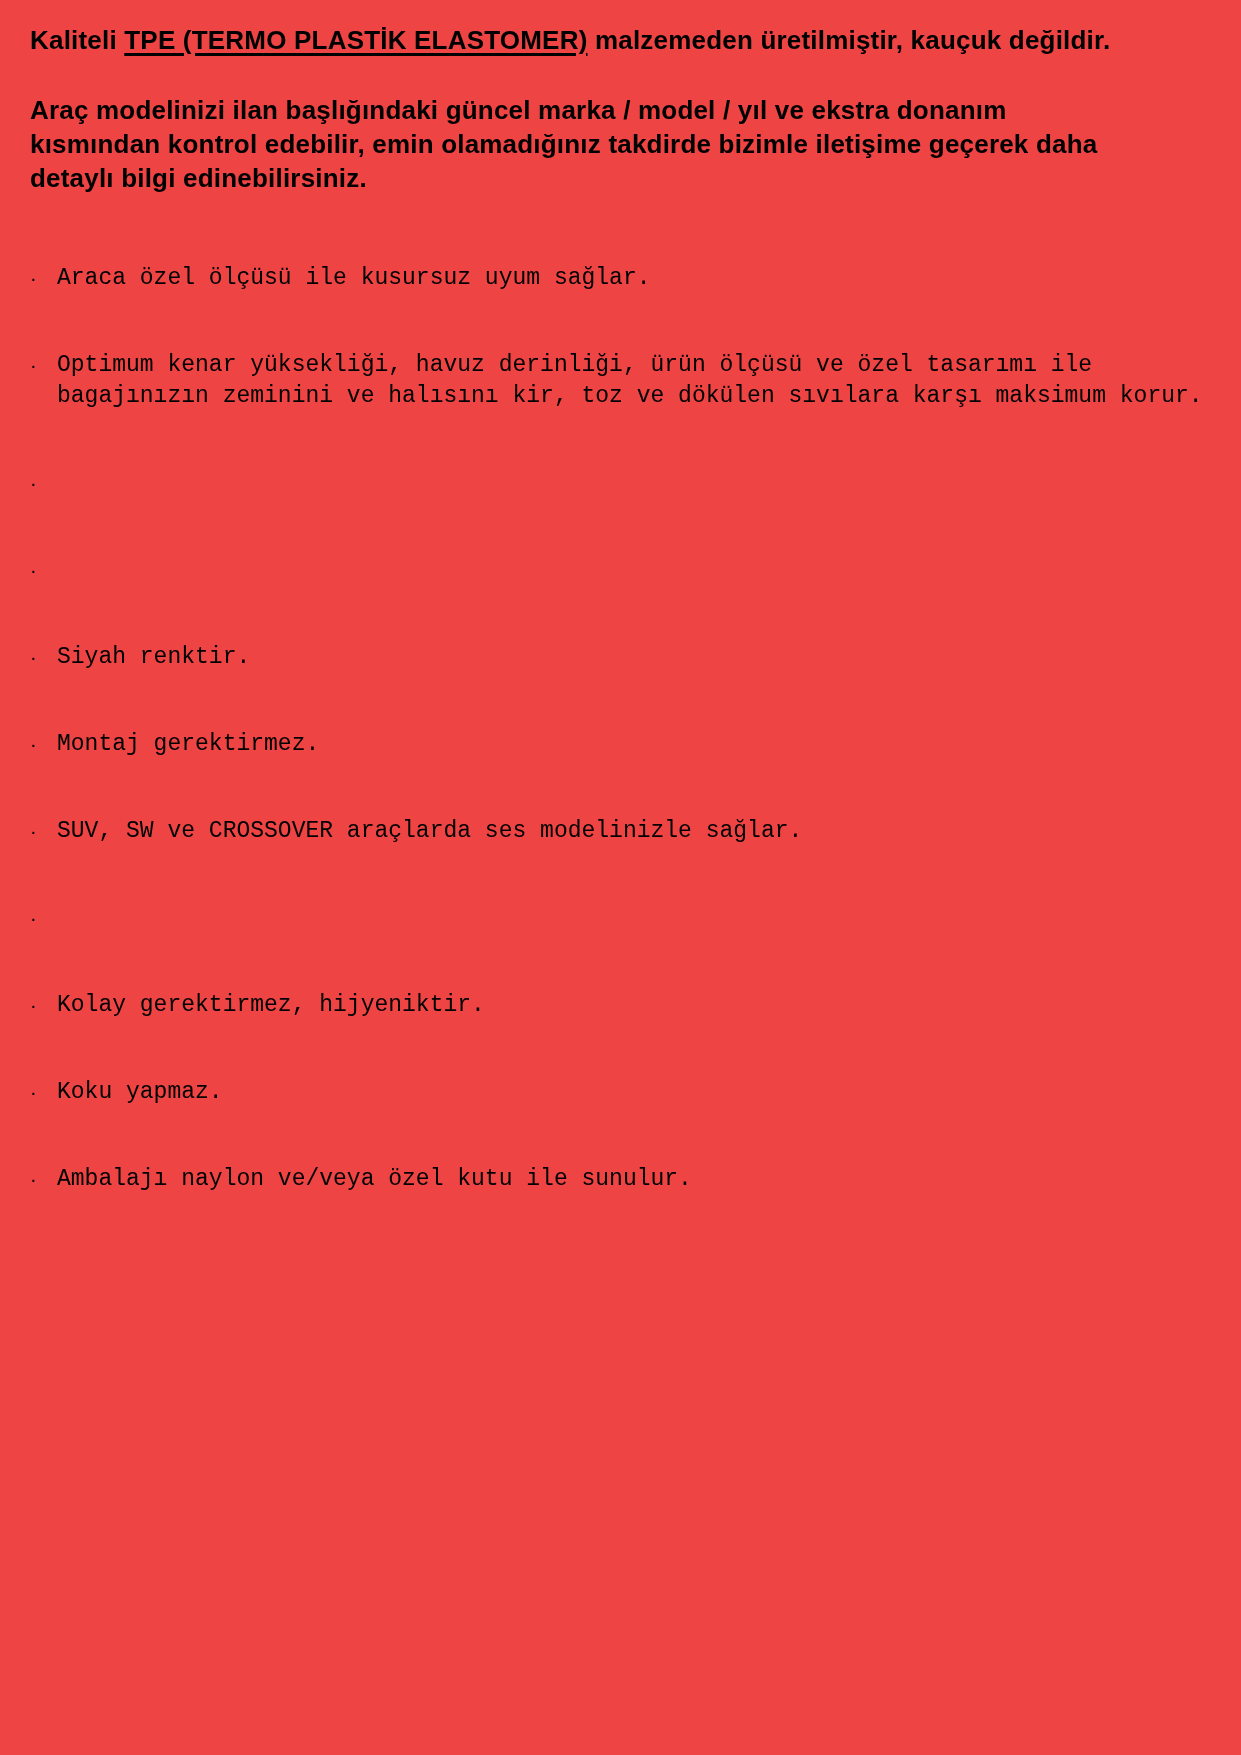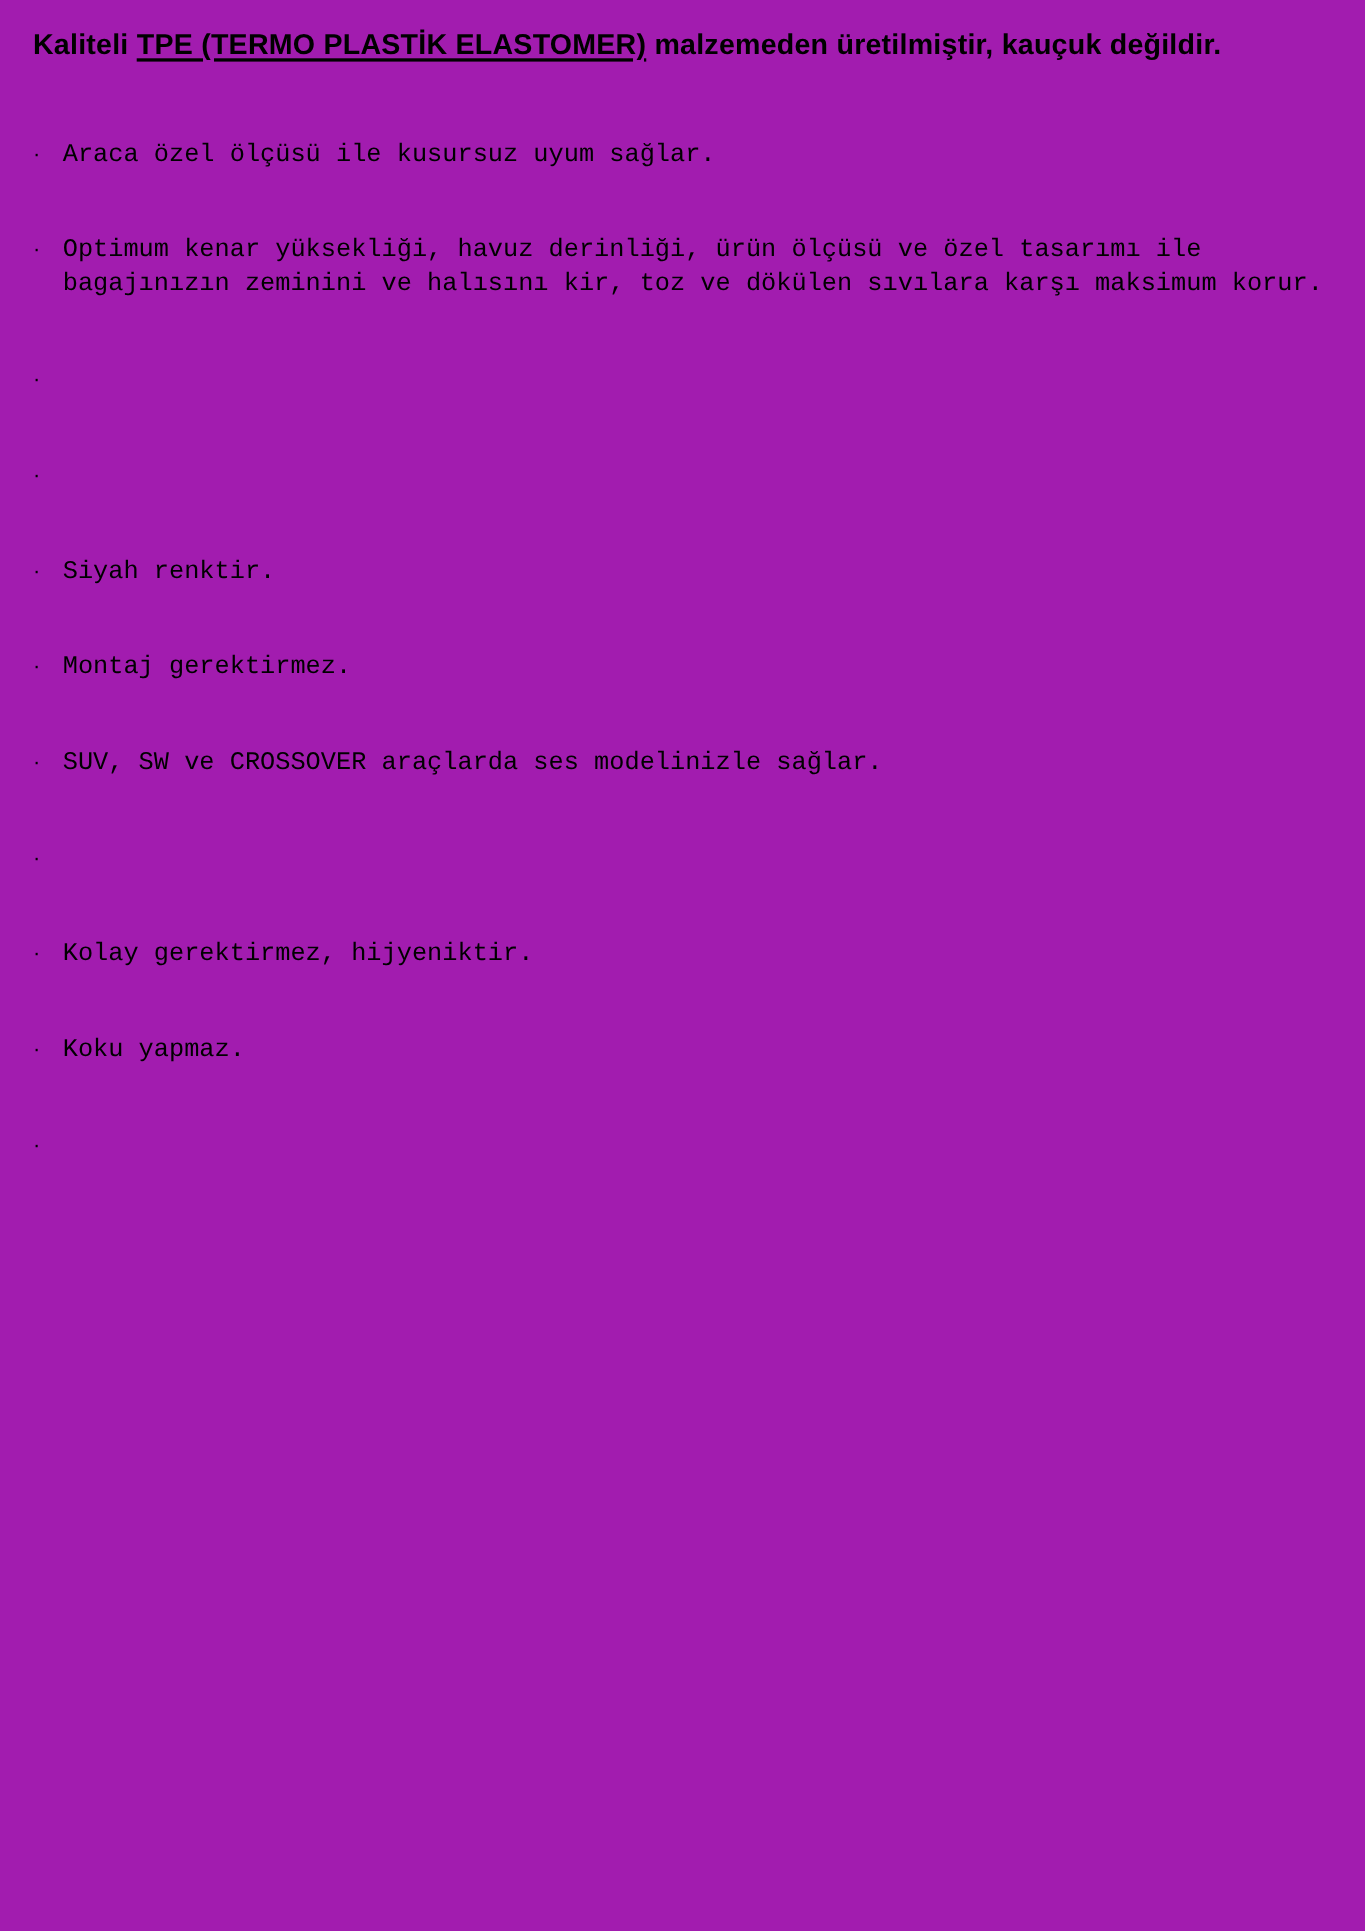--- a/index.html
+++ b/index.html
@@ -12,21 +12,21 @@
     height: 1755px;
     font-family: "Liberation Sans", sans-serif;
     color: #000000;
     overflow: hidden;
   }
   .page {
     box-sizing: border-box;
     width: 1241px;
     height: 1755px;
     padding: 23px 25px 0 30px;
-    background: #a21caf;
+    background: #ef4444;
   }
   .title {
     margin: 0;
     font-size: 26px;
     line-height: 34px;
     font-weight: bold;
     letter-spacing: 0.2px;
   }
   .title .u {
     text-decoration: underline;
@@ -74,20 +74,23 @@
   }
 </style>
 </head>
 <body>
 
 <div class="page">
 
   <h1 class="title"><span>Kaliteli </span><span class="u">TPE (TERMO PLASTİK ELASTOMER)</span><span> malzemeden üretilmiştir, kauçuk değildir.</span></h1>
 
 
+  <p class="note">Araç modelinizi ilan başlığındaki güncel marka / model / yıl ve ekstra donanım
+kısmından kontrol edebilir, emin olamadığınız takdirde bizimle iletişime geçerek daha
+detaylı bilgi edinebilirsiniz.</p>
 
   <ul class="features" id="features-list">
       <li>
         <span class="bullet">·</span>
         <span class="feature-text">Araca özel ölçüsü ile kusursuz uyum sağlar.</span>
       </li>
       <li>
         <span class="bullet">·</span>
         <span class="feature-text">Optimum kenar yüksekliği, havuz derinliği, ürün ölçüsü ve özel tasarımı ile
 bagajınızın zeminini ve halısını kir, toz ve dökülen sıvılara karşı maksimum korur.</span>
@@ -116,16 +119,17 @@
       <li>
         <span class="bullet">·</span>
         <span class="feature-text">Kolay gerektirmez, hijyeniktir.</span>
       </li>
       <li>
         <span class="bullet">·</span>
         <span class="feature-text">Koku yapmaz.</span>
       </li>
       <li>
         <span class="bullet">·</span>
+        <span class="feature-text">Ambalajı naylon ve/veya özel kutu ile sunulur.</span>
       </li>
     </ul>
 
 </div>
 
 </body></html>

